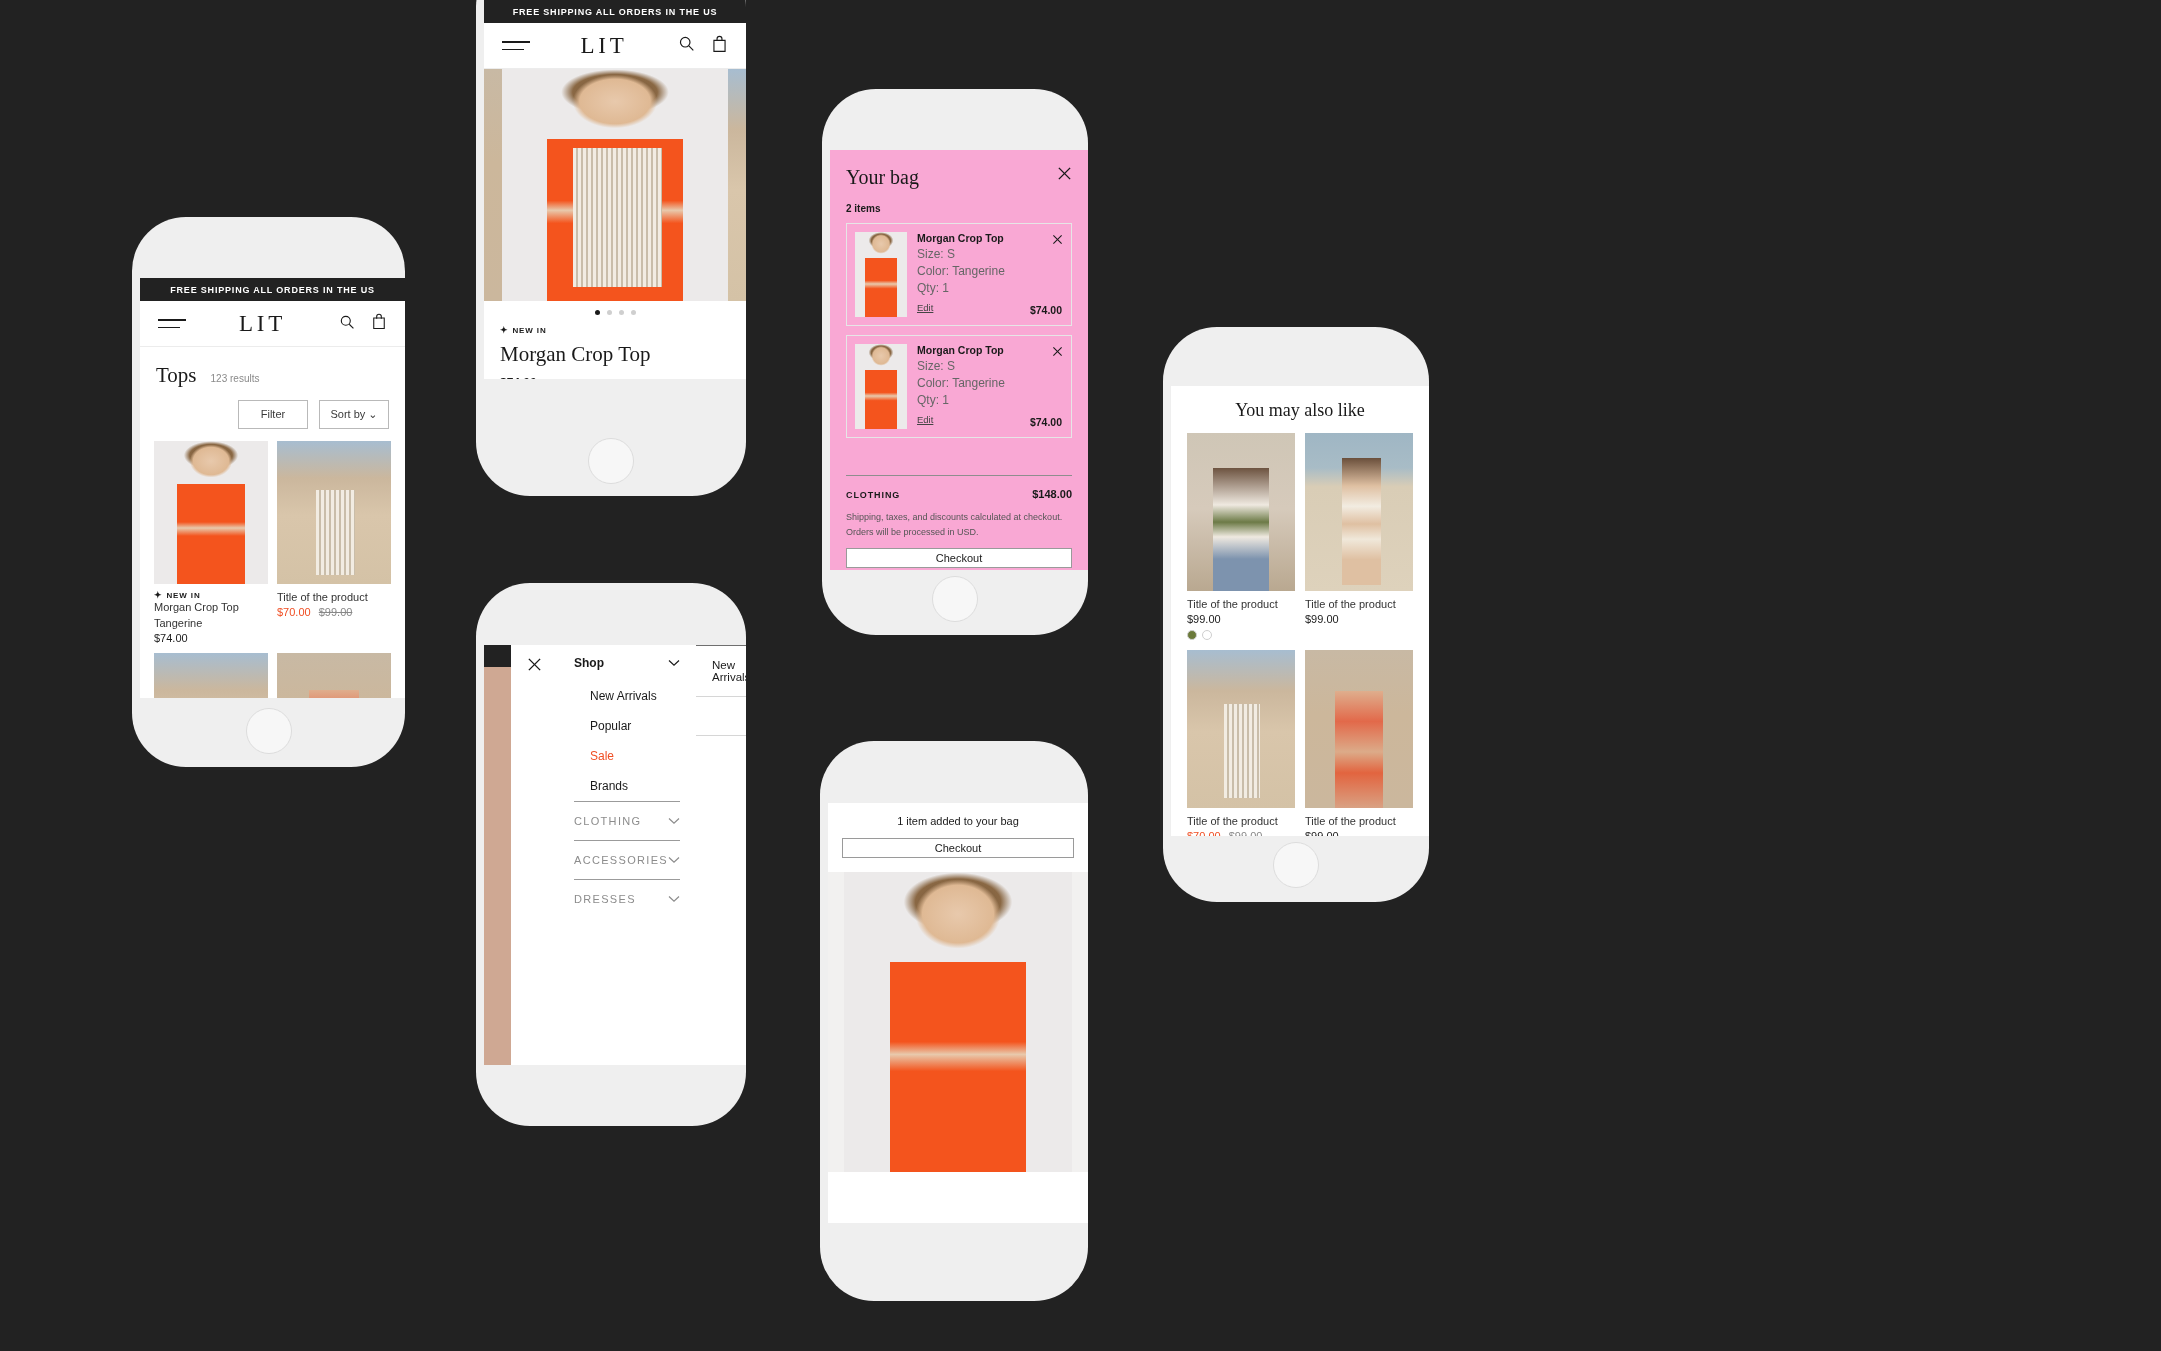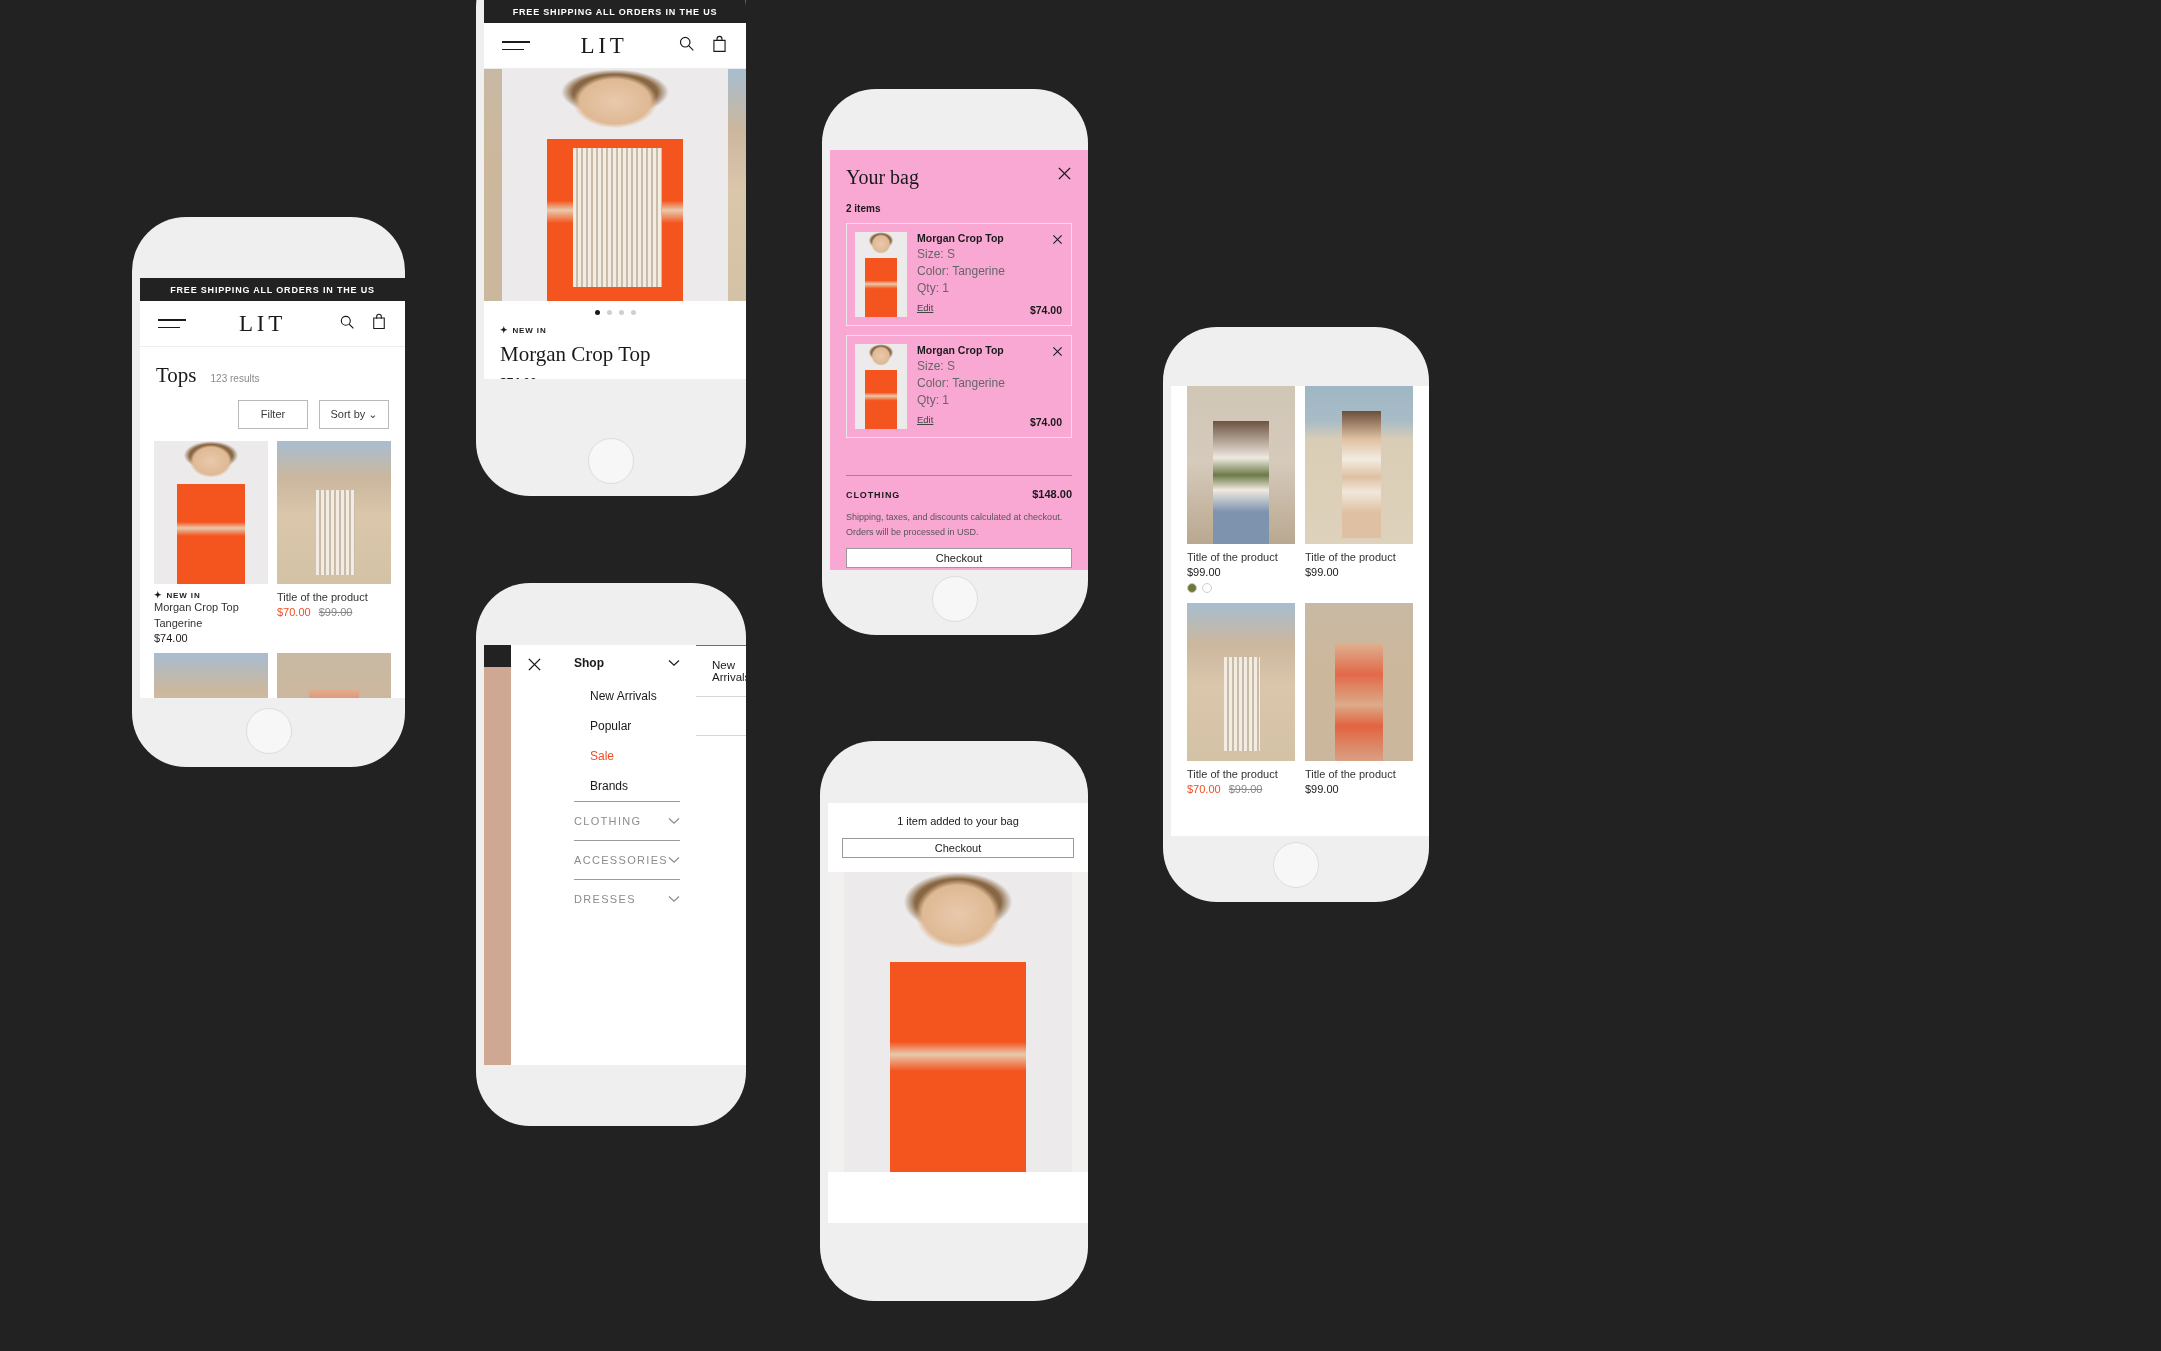--- a/index.html
+++ b/index.html
@@ -482,20 +482,21 @@
       <div class="added-hero">
         <div class="side" style="background:#f2f1f0"></div>
         <div class="main imgwrap img-morgan"></div>
         <div class="side" style="background:#f2f1f0"></div>
       </div>
     </div>
   </div>
 
   <div class="device" id="dev-rec">
     <div class="screen">
+      <div class="rec-title serif">You may also like</div>
       <div class="rec-grid">
 
         <div class="rec-cell">
           <div class="imgwrap img-greencrop"></div>
           <div class="rec-meta">
             <div class="prod-title">Title of the product</div>
             <div class="price">$99.00</div>
             <div class="swatches">
               <span class="sw" style="background:#6b7a3a"></span>
               <span class="sw" style="background:#fff"></span>

